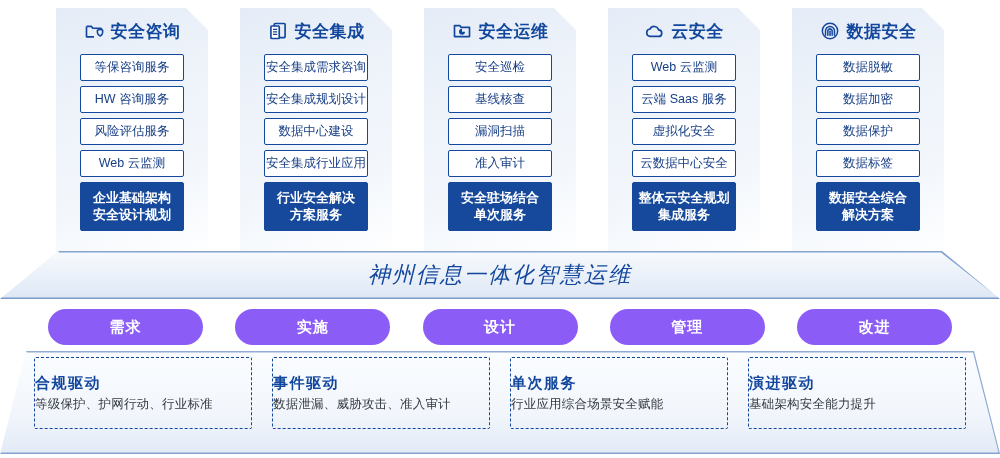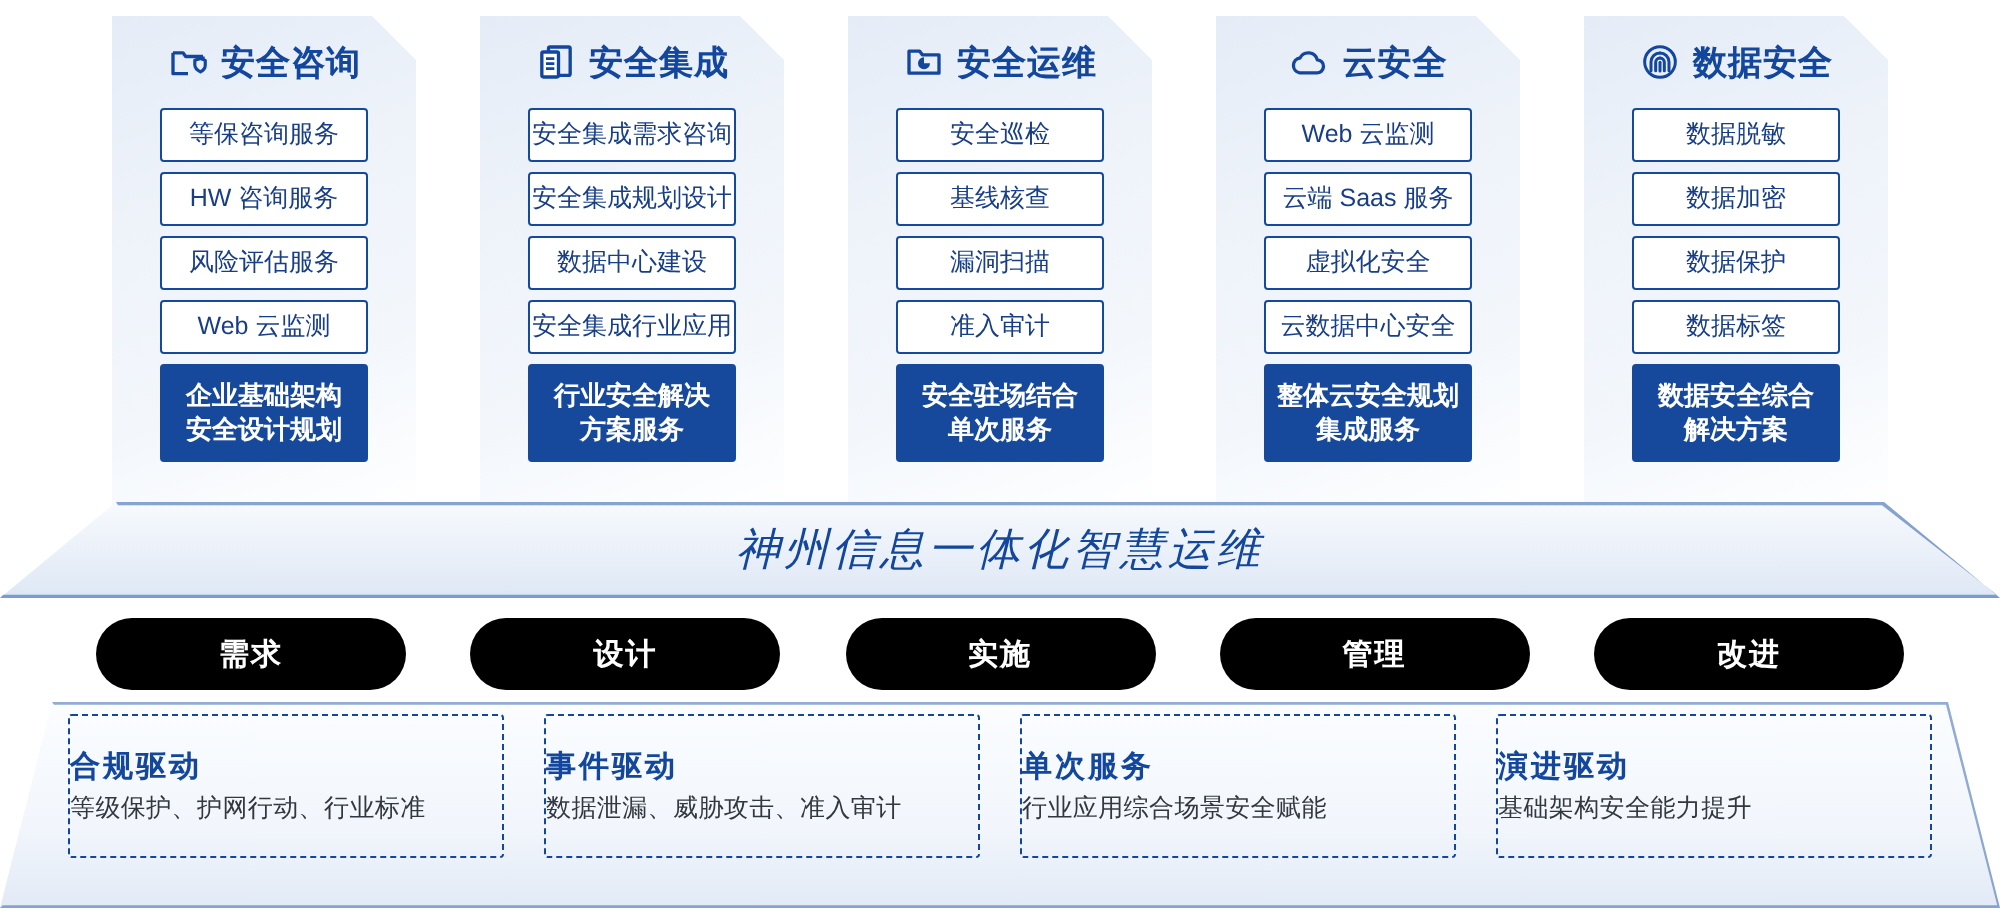--- a/index.html
+++ b/index.html
@@ -93,21 +93,21 @@
   }
 
   
   .pills{
     position:absolute;left:0;top:309px;width:1000px;height:38px;
     display:flex;justify-content:space-between;
     padding:0 48px;box-sizing:border-box;
   }
   .pill{
     width:155px;height:36px;
-    background:#000000;
+    background:#8b5cf6;
     border-radius:18px;
     display:flex;align-items:center;justify-content:center;
     color:#ffffff;font-size:15px;font-weight:bold;letter-spacing:1px;
   }
 
   
   .bottom{
     position:absolute;left:0;top:351px;width:1000px;height:103px;
   }
   .bottom .shape{
@@ -268,22 +268,22 @@
   </div>
 
   <div class="banner">
     <div class="shape"></div>
     <div class="edge"></div>
     <div class="txt">神州信息一体化智慧运维</div>
   </div>
 
   <div class="pills">
     <div class="pill">需求</div>
+    <div class="pill">实施</div>
     <div class="pill">设计</div>
-    <div class="pill">实施</div>
     <div class="pill">管理</div>
     <div class="pill">改进</div>
   </div>
 
   <div class="bottom">
     <div class="shape"></div>
     <div class="edge"></div>
     <div class="drivers">
       <div class="driver">
         <div class="d-title">合规驱动</div>

